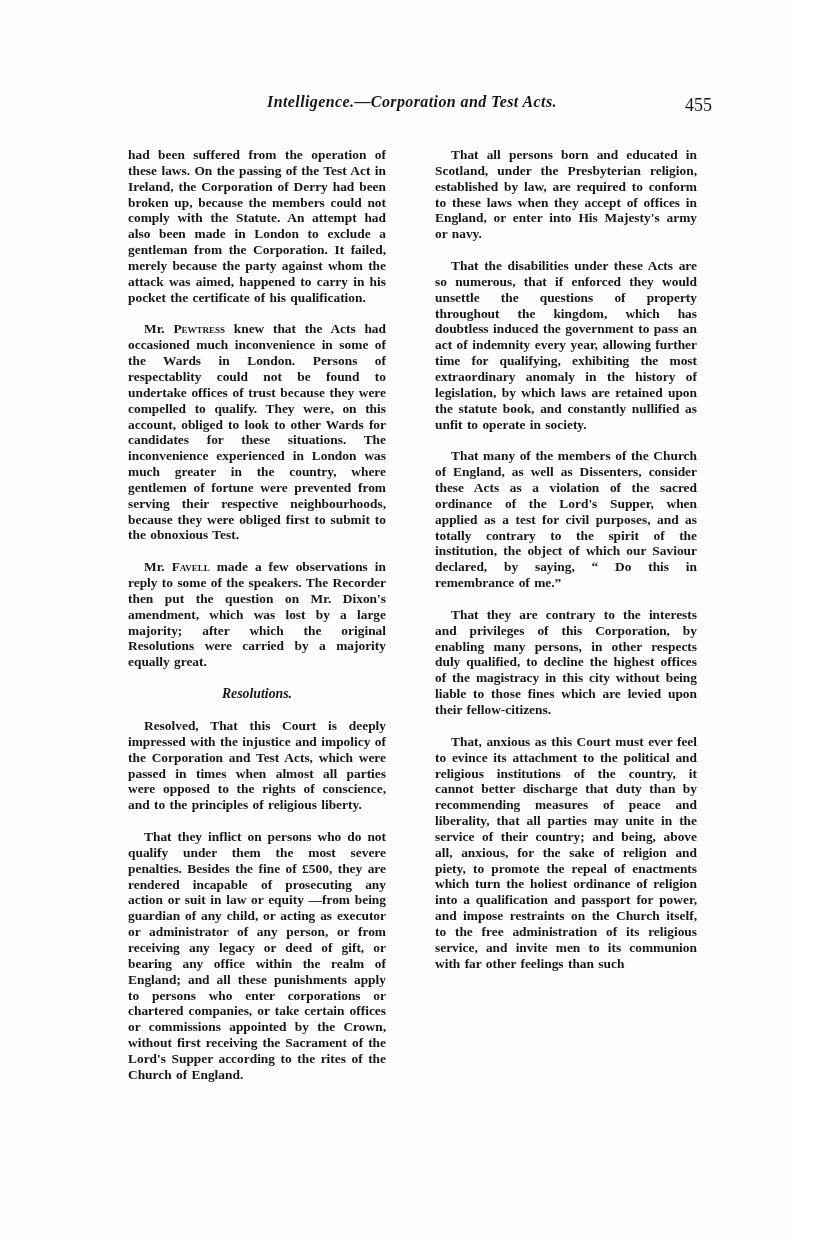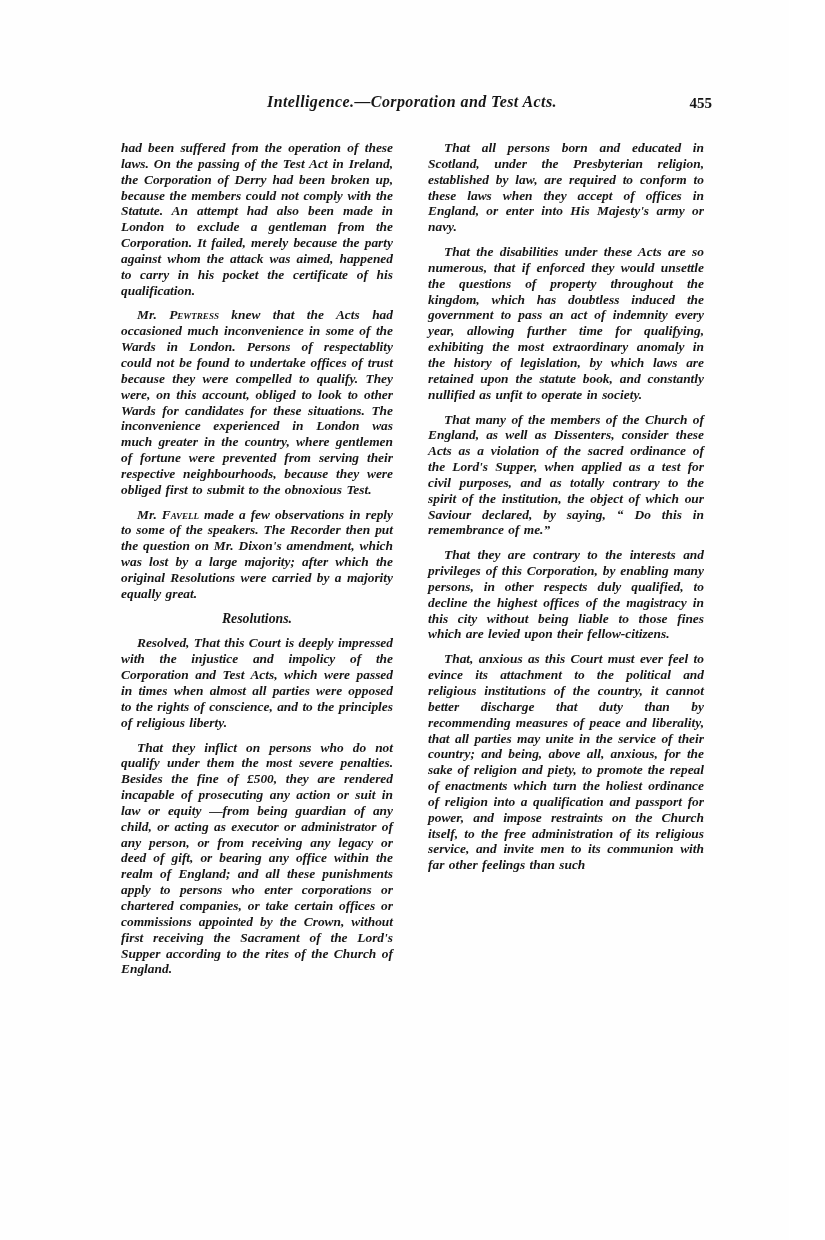--- a/index.html
+++ b/index.html
@@ -34,44 +34,43 @@
     font-weight: bold;
     font-size: 16px;
     letter-spacing: 0.4px;
   }
   .head-pagenum {
     position: absolute;
     top: 95px;
     left: 664px;
     width: 48px;
     text-align: right;
-    font-weight: bold;
-    font-size: 15px;
+    font-weight: normal;
+    font-size: 18px;
   }
   .columns {
     position: absolute;
     top: 131px;
     left: 112px;
     width: 601px;
     display: flex;
     gap: 17px;
   }
   .col {
     text-align: justify;
     font-size: 13.4px;
     line-height: 15.85px;
     font-weight: bold;
     word-spacing: 1px;
   }
   .col-left  { width: 290px; }
   .col-right { width: 294px; }
   .col p {
-    margin: 9px;
+    margin: 16px;
     text-indent: 16px;
-    font-style: italic;
   }
   .col p.noindent { text-indent: 0; }
   .heading {
     text-align: center;
     font-style: italic;
     font-weight: bold;
     font-size: 13.8px;
     margin: 9px 0 2px 0;
   }
   .sc { font-variant: small-caps; }

